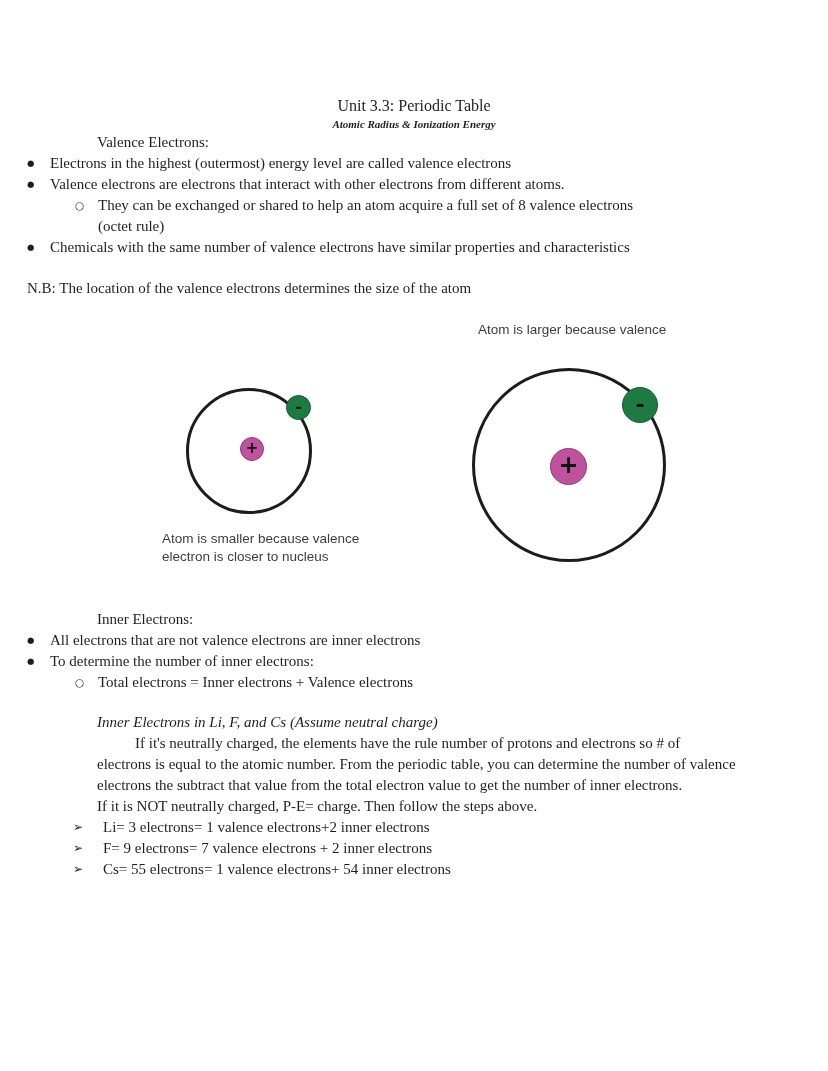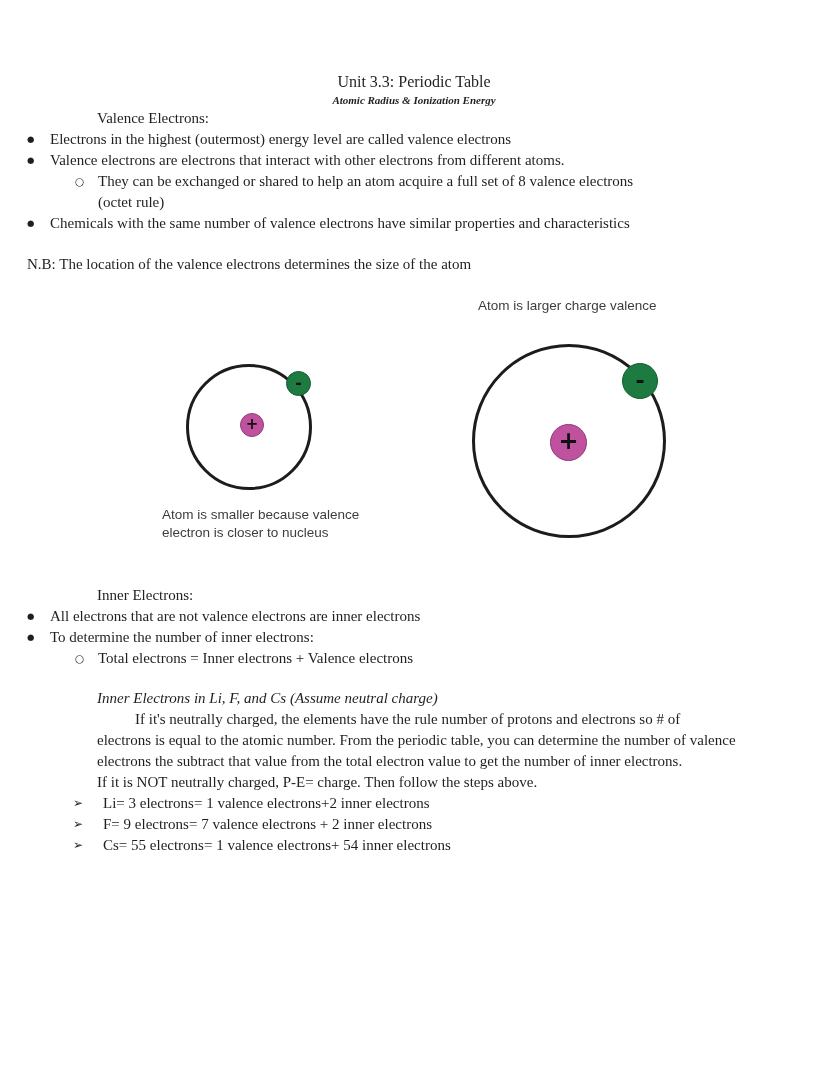--- a/index.html
+++ b/index.html
@@ -7,21 +7,21 @@
   .page {
     position: relative;
     width: 828px;
     height: 1071px;
     background: #ffffff;
     margin: 0 auto;
     font-family: "Liberation Serif", serif;
     font-size: 15px;
     line-height: 21px;
     color: #1f1f1f;
-    padding-top: 72px;
+    padding-top: 96px;
     overflow: hidden;
   }
   .doc-title {
     text-align: center;
     font-size: 16px;
     line-height: 20px;
   }
   .doc-subtitle {
     text-align: center;
     font-size: 11px;
@@ -121,21 +121,21 @@
       <span class="marker">●</span>
       <span>Chemicals with the same number of valence electrons have similar properties and characteristics</span>
     </div>
   </div>
 
   <div class="tx nb">N.B: The location of the valence electrons determines the size of the atom</div>
 
   <div class="figure">
 
     <div class="fig-caption large">
-      <span style="display:block">Atom is larger charge valence</span>
+      <span style="display:block">Atom is larger because valence</span>
     </div>
 
     <div class="orbit small"></div>
     <div class="particle electron small" style="background-color: rgb(29, 122, 64);">
       <span>-</span>
     </div>
     <div class="particle nucleus small" style="background-color: rgb(192, 81, 159);">
       <span>+</span>
     </div>
 

